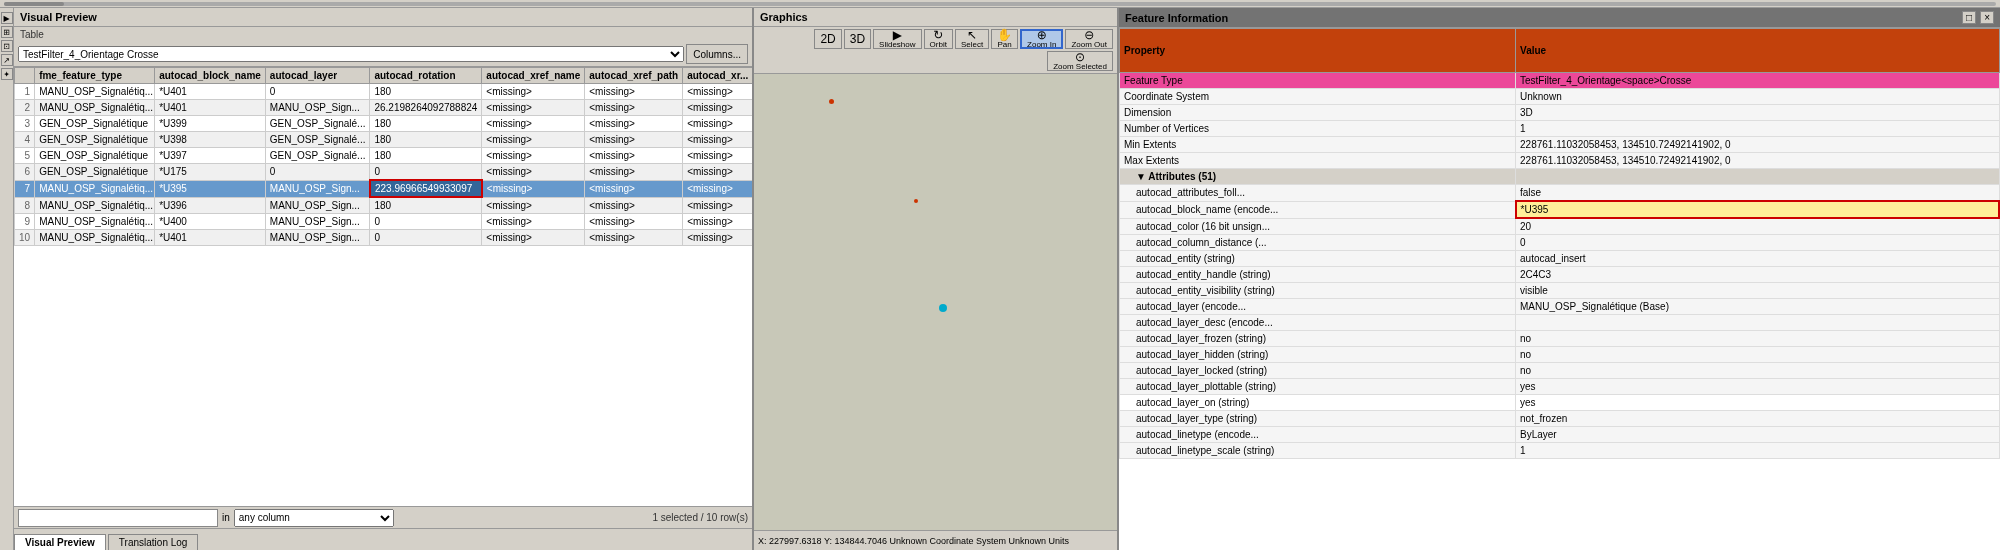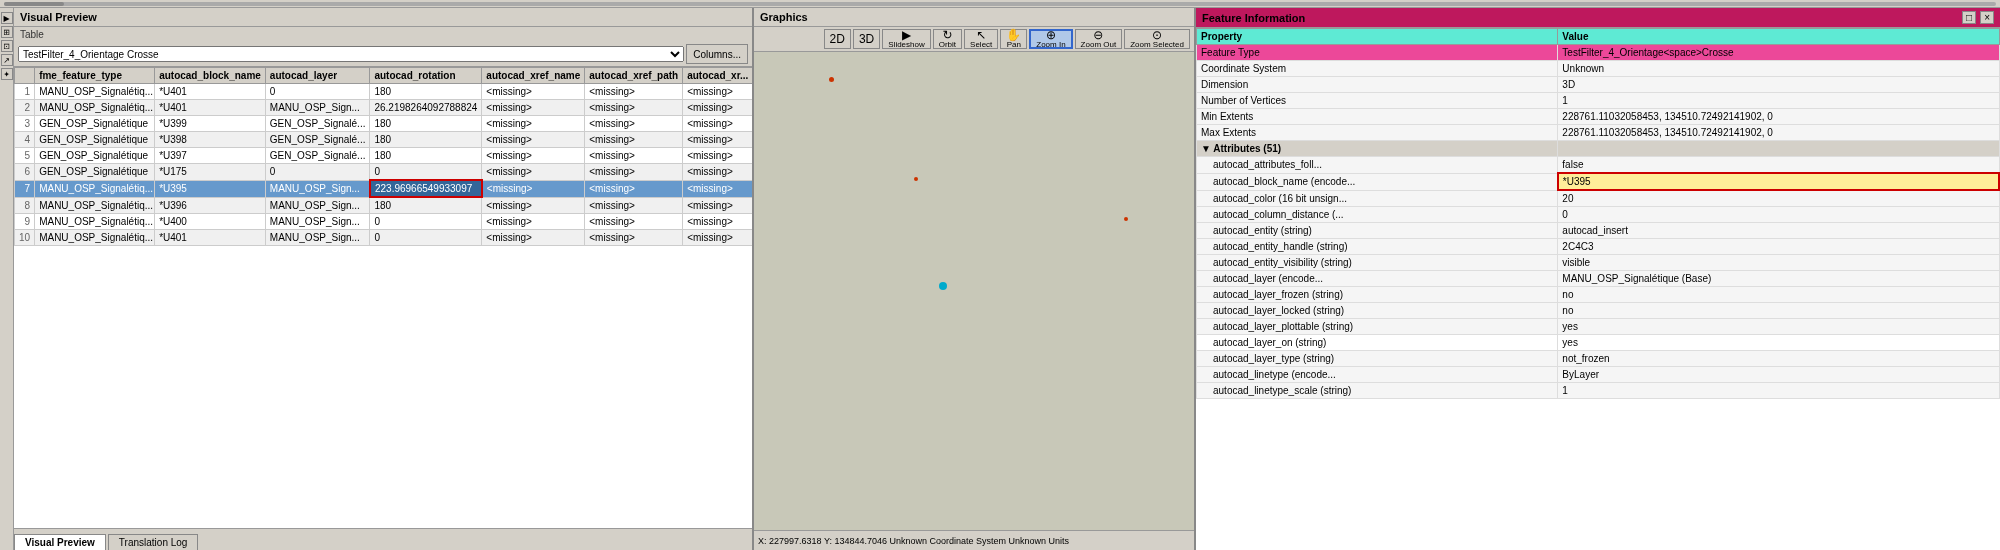--- a/index.html
+++ b/index.html
@@ -32,41 +32,41 @@
     .search-input { height: 18px; width: 200px; font-size: 10px; border: 1px solid #888; }
     .search-in-label { font-size: 10px; }
     .search-col-select { height: 18px; font-size: 10px; width: 160px; }
     .status-text { margin-left: auto; font-size: 10px; color: #333; }
 
     .tab-bar { height: 22px; background: #d4d0c8; border-top: 1px solid #999; display: flex; align-items: flex-end; }
     .tab { padding: 2px 10px; font-size: 10px; border: 1px solid #888; border-bottom: none; background: #d4d0c8; cursor: pointer; margin-right: 2px; }
     .tab.active { background: #fff; font-weight: bold; }
 
     
-    .graphics-panel { width: 442px; display: flex; flex-direction: column; background: #e8e8e8; border-right: 2px solid #888; }
+    .graphics-panel { width: 365px; display: flex; flex-direction: column; background: #e8e8e8; border-right: 2px solid #888; }
     .graphics-title { background: #d4d0c8; padding: 3px 6px; font-size: 11px; font-weight: bold; border-bottom: 1px solid #999; }
     .graphics-toolbar { display: flex; align-items: center; padding: 2px 4px; background: #d4d0c8; border-bottom: 1px solid #999; gap: 2px; flex-wrap: wrap; justify-content: flex-end; }
     .gfx-btn { font-size: 9px; padding: 1px 5px; height: 20px; background: #d4d0c8; border: 1px solid #888; cursor: pointer; display: flex; flex-direction: column; align-items: center; justify-content: center; }
     .gfx-btn.active { background: #b0c8e8; border: 2px solid #3366cc; }
     .gfx-btn-icon { font-size: 12px; line-height: 1; }
     .gfx-btn-label { font-size: 8px; line-height: 1; }
     .graphics-canvas { flex: 1; background: #c8c8b8; position: relative; overflow: hidden; }
     .dot { position: absolute; width: 6px; height: 6px; border-radius: 50%; }
     .graphics-status { height: 20px; background: #d4d0c8; border-top: 1px solid #999; font-size: 9px; padding: 2px 4px; display: flex; align-items: center; }
 
     
     .feature-info-panel { flex: 1; display: flex; flex-direction: column; background: #fff; }
-    .fi-title-bar { background: #be185d; padding: 3px 6px; font-size: 11px; font-weight: bold; border-bottom: 1px solid #999; display: flex; justify-content: space-between; align-items: center; }
+    .fi-title-bar { background: #737373; padding: 3px 6px; font-size: 11px; font-weight: bold; border-bottom: 1px solid #999; display: flex; justify-content: space-between; align-items: center; }
     .fi-table { flex: 1; overflow: auto; }
     .fi-table table { width: 100%; font-size: 10px; border-collapse: collapse; }
-    .fi-table table th { background: #5eead4; border: 1px solid #999; padding: 2px 4px; text-align: left; font-weight: bold; position: sticky; top: 0; }
+    .fi-table table th { background: #c2410c; border: 1px solid #999; padding: 16px 4px; text-align: left; font-weight: bold; position: sticky; top: 0; }
     .fi-table table td { border: 1px solid #ddd; padding: 2px 4px; white-space: nowrap; overflow: hidden; max-width: 200px; }
     .fi-table table tr:nth-child(even) { background: #f5f5f5; }
     .fi-table table tr.section-header td { background: #d4d0c8; font-weight: bold; }
-    .fi-table table tr.section-header td:first-child { padding-left: 4px; }
+    .fi-table table tr.section-header td:first-child { padding-left: 16px; }
     .fi-status-bar { height: 20px; background: #d4d0c8; border-top: 1px solid #999; font-size: 10px; padding: 2px 8px; display: flex; align-items: center; justify-content: flex-end; }
     .indent { padding-left: 16px !important; }
 
     .nav-left-panel { width: 14px; background: #d4d0c8; border-right: 1px solid #999; display: flex; flex-direction: column; align-items: center; padding-top: 4px; gap: 2px; }
     .nav-icon { width: 12px; height: 12px; background: #d4d0c8; border: 1px solid #888; font-size: 8px; display: flex; align-items: center; justify-content: center; cursor: pointer; }
 
     .top-scrollbar { height: 8px; background: #d4d0c8; border-bottom: 1px solid #999; display: flex; align-items: center; padding: 0 4px; }
     .scrollbar-track { flex: 1; height: 4px; background: #aaa; border-radius: 2px; }
     .scrollbar-thumb { width: 60px; height: 4px; background: #888; border-radius: 2px; }
 
@@ -216,20 +216,28 @@
                 <td>*U401</td>
                 <td>MANU_OSP_Sign...</td>
                 <td>0</td>
                 <td>&lt;missing&gt;</td>
                 <td>&lt;missing&gt;</td>
                 <td>&lt;missing&gt;</td>
               </tr>
             </tbody>
         </table>
       </div>
+      <div class="bottom-bar">
+        <input type="text" class="search-input" placeholder="" style="">
+        <span class="search-in-label">in</span>
+        <select class="search-col-select">
+          <option>any column</option>
+        </select>
+        <span class="status-text">1 selected / 10 row(s)</span>
+      </div>
       <div class="tab-bar">
         <div class="tab active">Visual Preview</div>
         <div class="tab">Translation Log</div>
       </div>
     </div>
 
     <div class="graphics-panel">
       <div class="graphics-title">Graphics</div>
       <div class="graphics-toolbar">
         <button class="gfx-btn">
@@ -347,22 +355,30 @@
                 <td>2C4C3</td>
               </tr>
               <tr>
                 <td class="indent">autocad_entity_visibility (string)</td>
                 <td>visible</td>
               </tr>
               <tr style="background: rgb(245, 245, 245);">
                 <td class="indent">autocad_layer (encode...</td>
                 <td>MANU_OSP_Signalétique (Base)</td>
               </tr>
+              <tr>
+                <td class="indent">autocad_layer_desc (encode...</td>
+                <td></td>
+              </tr>
               <tr style="background: rgb(245, 245, 245);">
                 <td class="indent">autocad_layer_frozen (string)</td>
+                <td>no</td>
+              </tr>
+              <tr>
+                <td class="indent">autocad_layer_hidden (string)</td>
                 <td>no</td>
               </tr>
               <tr style="background: rgb(245, 245, 245);">
                 <td class="indent">autocad_layer_locked (string)</td>
                 <td>no</td>
               </tr>
               <tr style="background: rgb(245, 245, 245);">
                 <td class="indent">autocad_layer_plottable (string)</td>
                 <td>yes</td>
               </tr>

